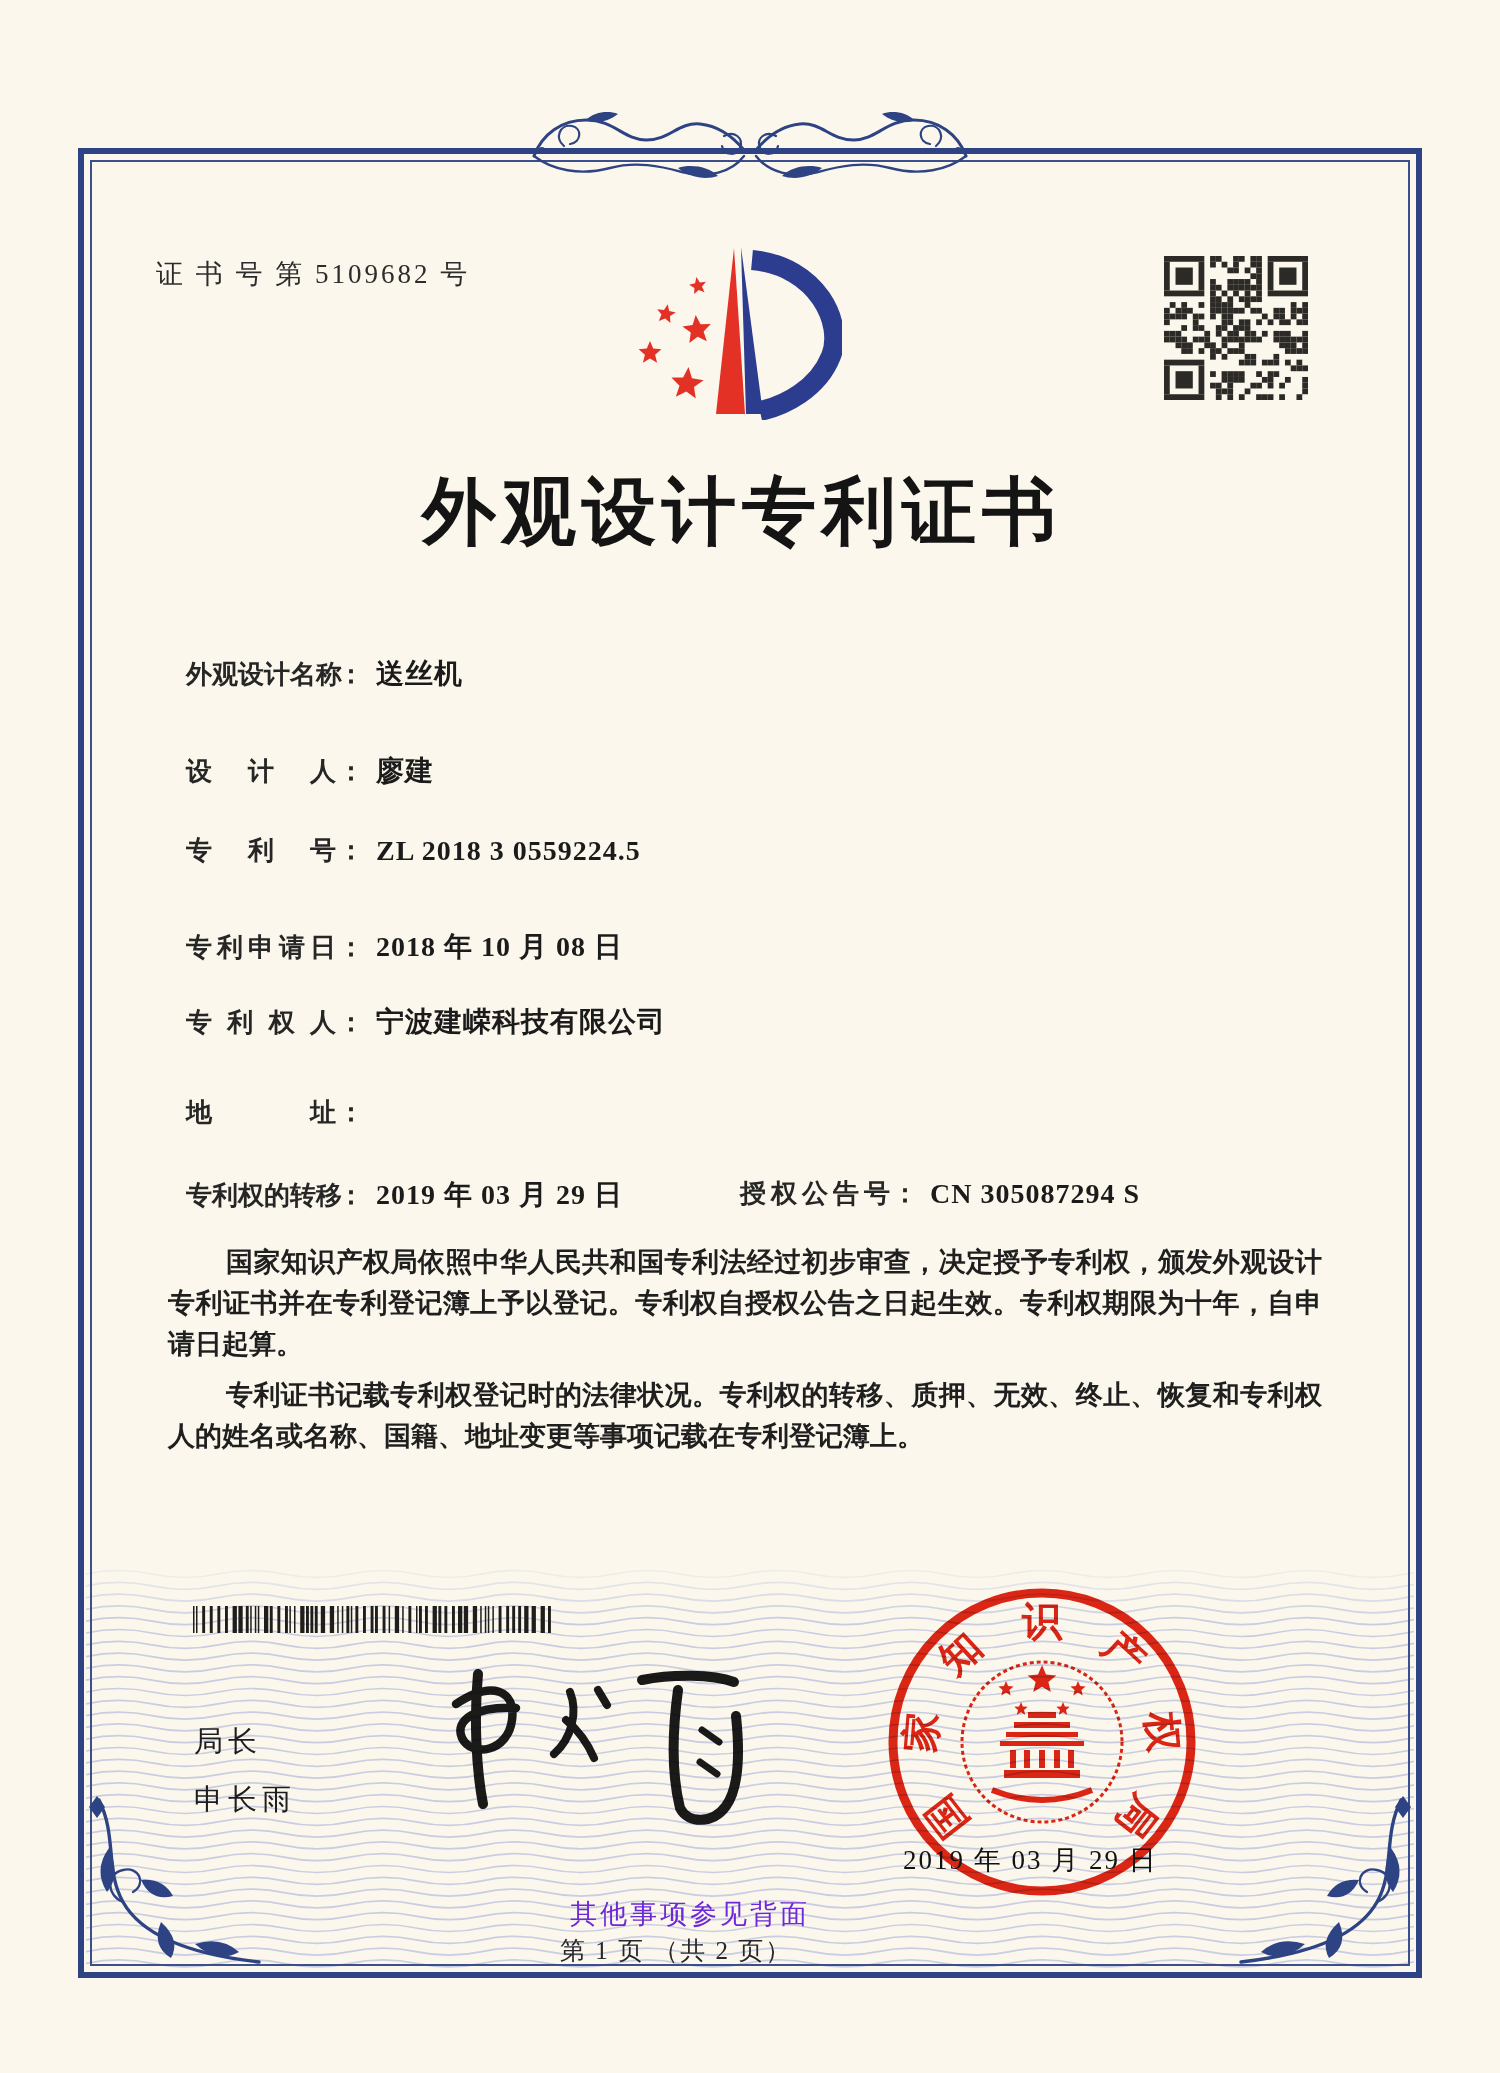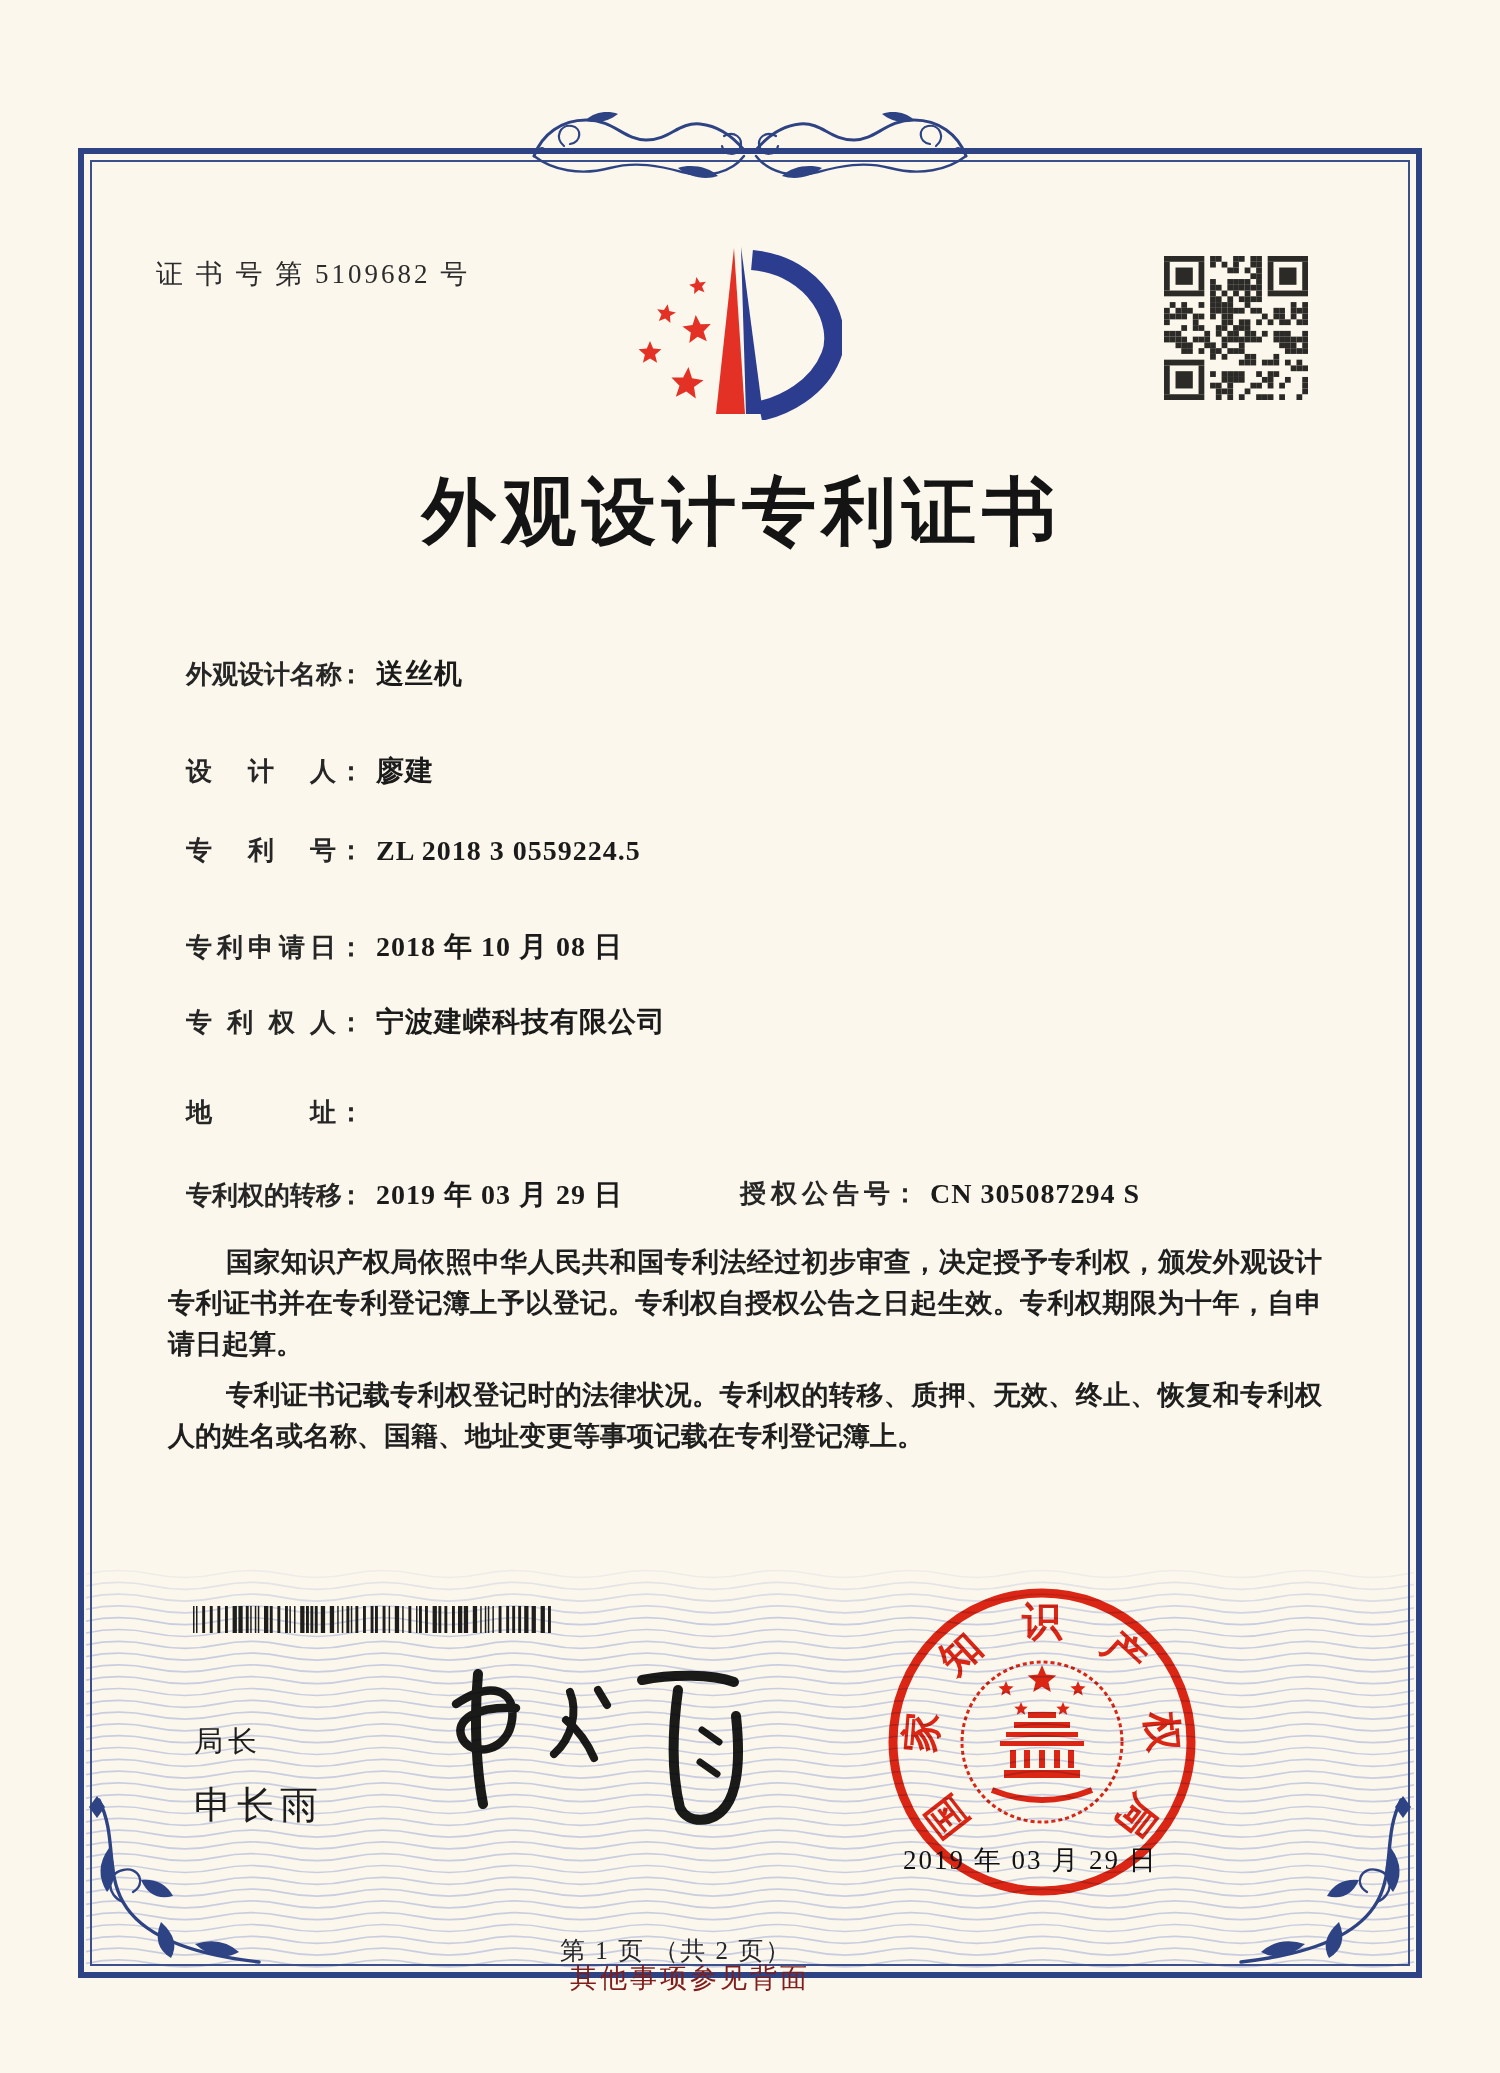--- a/index.html
+++ b/index.html
@@ -37,31 +37,31 @@
   .paras { position:absolute; left:168px; top:1242px; width:1154px;
     font-size:27px; line-height:41px; text-align:justify; color:#1f1f1f;font-weight:bold; }
   .paras p { margin:0 0 10px 0; text-indent:58px; }
 
   
   .waves { position:absolute; left:86px; top:1566px; width:1328px; height:408px; }
 
   
   .barcode { position:absolute; left:193px; top:1606px; width:362px; height:27px; }
   .director-title { position:absolute; left:194px; top:1722px; font-size:29px; letter-spacing:5px; color:#1d1d1d; }
-  .director-name  { position:absolute; left:194px; top:1780px; font-size:38px; letter-spacing:5px; color:#1d1d1d; }
+  .director-name  { position:absolute; left:194px; top:1780px; font-size:29px; letter-spacing:5px; color:#1d1d1d; }
   .signature { position:absolute; left:420px; top:1646px; width:360px; height:205px; mix-blend-mode:multiply; }
 
   .seal { position:absolute; left:884px; top:1584px; width:316px; height:316px; mix-blend-mode:multiply; }
   .seal svg { position:absolute; left:0; top:0; }
   .seal-char { position:absolute; left:50%; top:50%; font-size:40px; font-weight:bold; color:#df2717;
     font-family:"Liberation Serif","DejaVu Serif",serif; }
   .seal-date { position:absolute; left:903px; top:1842px; font-size:27px; letter-spacing:2px; color:#121212; white-space:nowrap; }
 
   .page-info { position:absolute; left:676px; top:1934px; transform:translateX(-50%); font-size:25px; letter-spacing:2px; color:#26262b; white-space:nowrap; }
-  .back-note { position:absolute; left:690px; top:1960px; transform:translateX(-50%); font-size:27px; letter-spacing:3px; color:#7f1d1d; white-space:nowrap; }
+  .back-note { position:absolute; left:690px; top:1896px; transform:translateX(-50%); font-size:27px; letter-spacing:3px; color:#6d28d9; white-space:nowrap; }
 </style>
 </head>
 <body>
 
 <div class="page">
 
   <svg class="waves" viewBox="0 0 1328 408">
       <path d="M0,8.0 q33,-7 66,0 q33,7 66,0 q33,-7 66,0 q33,7 66,0 q33,-7 66,0 q33,7 66,0 q33,-7 66,0 q33,7 66,0 q33,-7 66,0 q33,7 66,0 q33,-7 66,0 q33,7 66,0 q33,-7 66,0 q33,7 66,0 q33,-7 66,0 q33,7 66,0 q33,-7 66,0 q33,7 66,0 q33,-7 66,0 q33,7 66,0 q33,-7 66,0 q33,7 66,0" fill="none" stroke="#c6cade" stroke-width="1.7" opacity="0.25"></path>
       <path d="M0,19.8 q33,-7 66,0 q33,7 66,0 q33,-7 66,0 q33,7 66,0 q33,-7 66,0 q33,7 66,0 q33,-7 66,0 q33,7 66,0 q33,-7 66,0 q33,7 66,0 q33,-7 66,0 q33,7 66,0 q33,-7 66,0 q33,7 66,0 q33,-7 66,0 q33,7 66,0 q33,-7 66,0 q33,7 66,0 q33,-7 66,0 q33,7 66,0 q33,-7 66,0 q33,7 66,0" fill="none" stroke="#c6cade" stroke-width="1.7" opacity="0.43"></path>
       <path d="M0,31.6 q33,-7 66,0 q33,7 66,0 q33,-7 66,0 q33,7 66,0 q33,-7 66,0 q33,7 66,0 q33,-7 66,0 q33,7 66,0 q33,-7 66,0 q33,7 66,0 q33,-7 66,0 q33,7 66,0 q33,-7 66,0 q33,7 66,0 q33,-7 66,0 q33,7 66,0 q33,-7 66,0 q33,7 66,0 q33,-7 66,0 q33,7 66,0 q33,-7 66,0 q33,7 66,0" fill="none" stroke="#c6cade" stroke-width="1.7" opacity="0.61"></path>

